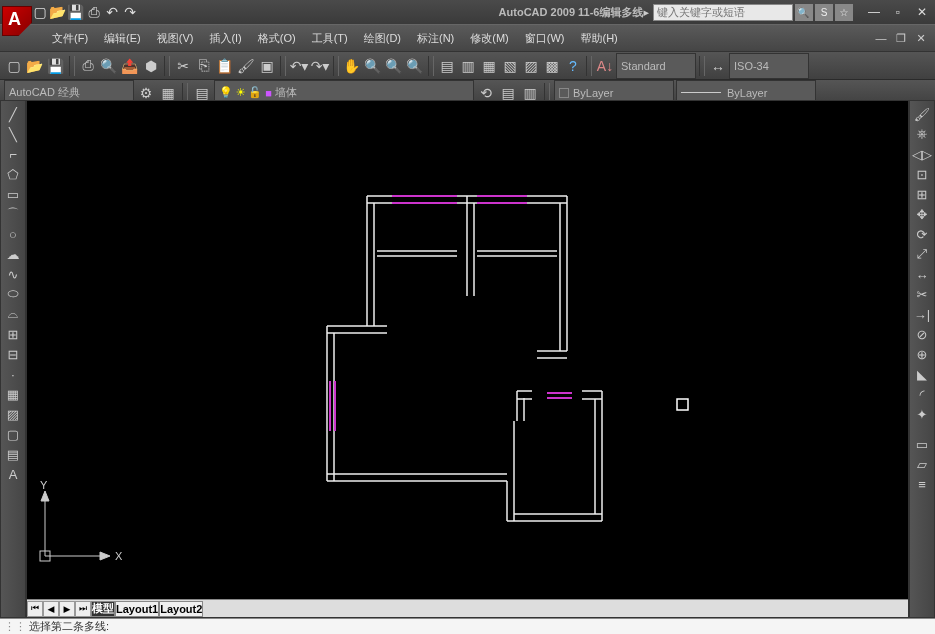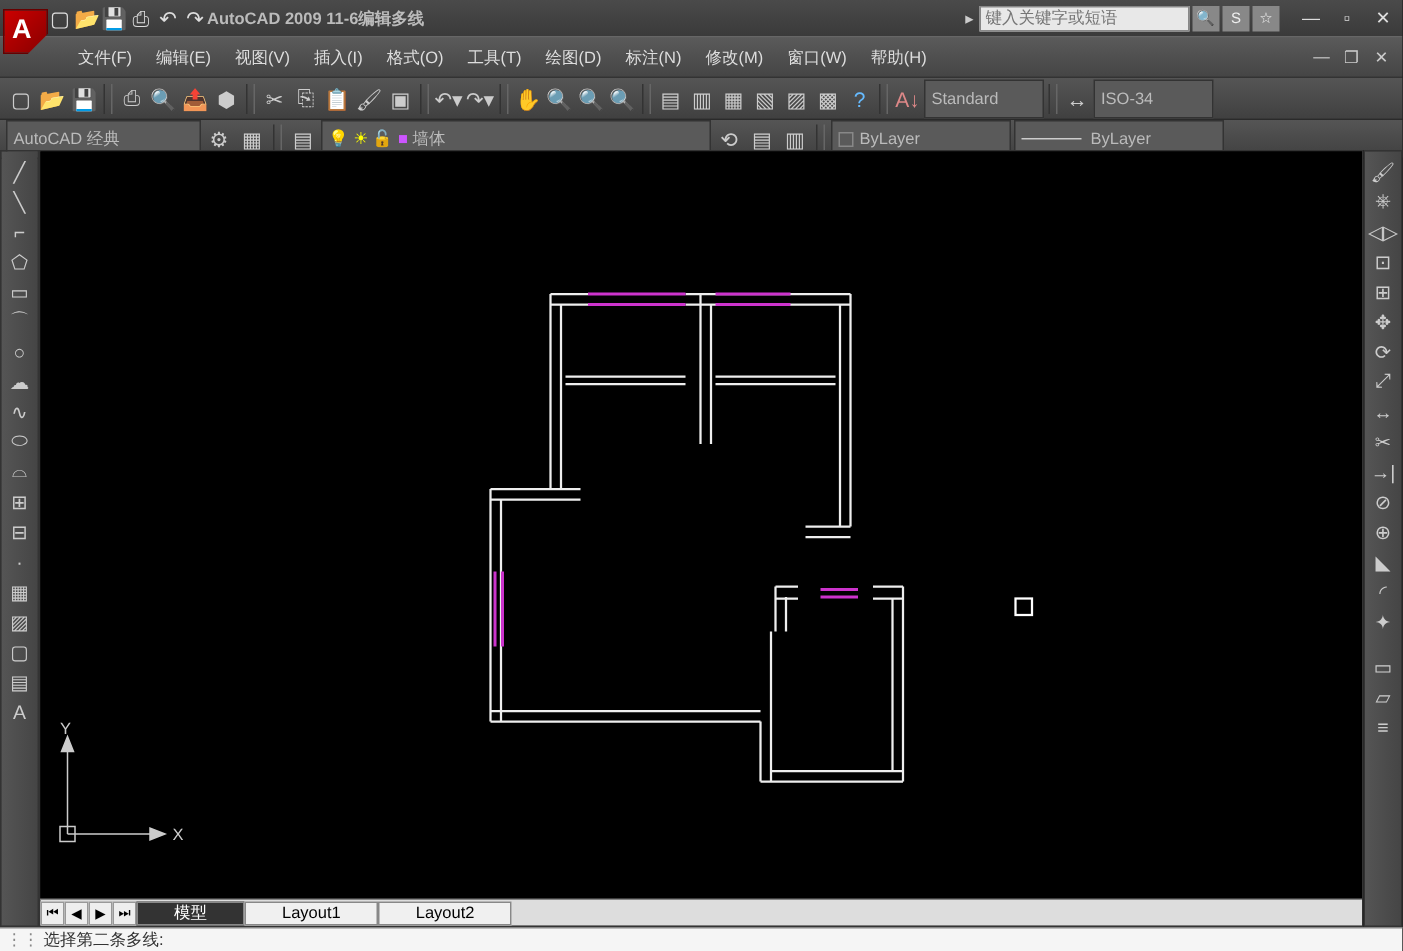--- a/index.html
+++ b/index.html
@@ -1,20 +1,20 @@
 <!DOCTYPE html>
 <html><head>
 <meta charset="utf-8">
 <style>
 * { margin:0; padding:0; box-sizing:border-box; font-family:"Microsoft YaHei",Arial,sans-serif; font-size:11px; }
 body { width:935px; height:634px; background:#4a4a4a; overflow:hidden; position:relative; }
 .titlebar { height:24px; background:linear-gradient(#4a4a4a,#3a3a3a); display:flex; align-items:center; color:#ccc; padding:0 4px; }
 .titlebar .qat { display:flex; gap:2px; margin-left:28px; }
 .titlebar .qat span { width:16px; height:16px; display:inline-flex; align-items:center; justify-content:center; color:#ddd; cursor:pointer; }
-.titlebar .title { flex:1; text-align:left; color:#bbb; font-weight:bold; }
+.titlebar .title { flex:1; text-align:right; color:#bbb; font-weight:bold; }
 .titlebar .search { display:flex; align-items:center; gap:2px; }
 .titlebar .search input { width:140px; height:17px; background:#e8e8e8; border:1px solid #888; padding:0 3px; font-size:11px; }
 .titlebar .search .sbtn { width:18px; height:17px; background:#888; display:inline-flex; align-items:center; justify-content:center; color:#eee; font-size:10px; }
 .titlebar .winbtns { display:flex; gap:6px; margin-left:12px; color:#ddd; }
 .titlebar .winbtns span { width:18px; text-align:center; cursor:pointer; font-size:12px; }
 .applogo { position:absolute; top:6px; left:2px; width:30px; height:30px; background:linear-gradient(135deg,#c00,#800); clip-path:polygon(0 0,100% 0,100% 55%,55% 100%,0 100%); border:1px solid #600; z-index:10; }
 .applogo::before{content:"A"; color:#fff; font-size:18px; font-weight:bold; position:absolute; left:5px; top:2px;}
 .menubar { height:28px; background:linear-gradient(#5a5a5a,#454545); display:flex; align-items:center; padding-left:44px; color:#ddd; border-top:1px solid #666; border-bottom:1px solid #333; }
 .menubar .mitem { padding:0 8px; height:100%; display:flex; align-items:center; cursor:pointer; }
 .menubar .winbtns2 { margin-left:auto; display:flex; gap:4px; padding-right:6px; color:#ccc; }
@@ -25,21 +25,21 @@
 .tdrop { height:20px; background:#5a5a5a; border:1px solid #333; color:#bbb; display:inline-flex; align-items:center; padding:12px 4px; min-width:80px; font-size:11px; }
 .toolbar2 { height:26px; background:linear-gradient(#555,#404040); display:flex; align-items:center; padding:0 4px; border-bottom:1px solid #2a2a2a; gap:2px; }
 .workarea { position:absolute; top:100px; left:0; right:0; bottom:16px; display:flex; }
 .ltoolbar, .rtoolbar { width:26px; background:linear-gradient(90deg,#555,#454545); display:flex; flex-direction:column; align-items:center; padding:4px 0; gap:2px; border:1px solid #333; }
 .ltoolbar .tbtn, .rtoolbar .tbtn { width:20px; height:18px; font-size:13px; }
 .canvas-wrap { flex:1; display:flex; flex-direction:column; background:#000; border:1px solid #333; position:relative; }
 .canvas { flex:1; background:#000; position:relative; overflow:hidden; }
 .canvas svg { position:absolute; top:0; left:0; }
 .tabsrow { height:18px; background:#ddd; display:flex; align-items:center; border-top:1px solid #888; }
 .tabsrow .tnav { width:16px; height:16px; background:#eee; border:1px solid #999; display:inline-flex; align-items:center; justify-content:center; font-size:9px; cursor:pointer; }
-.tabsrow .tab { padding:0 24px; height:16px; display:inline-flex; align-items:center; border:1px solid #888; background:#f0f0f0; font-size:11px; cursor:pointer; }
+.tabsrow .tab { padding:0 0; height:16px; display:inline-flex; align-items:center; border:1px solid #888; background:#f0f0f0; font-size:11px; cursor:pointer;font-weight:bold; }
 .tabsrow .tab.active { background:#333; color:#fff; }
 .cmdline { position:absolute; bottom:0; left:0; right:0; height:16px; background:#f5f5f5; border-top:1px solid #888; display:flex; align-items:center; padding:0 4px; font-size:11px; color:#333; }
 </style>
 </head>
 <body>
 
 <div class="applogo"></div>
 
 <div class="titlebar">
   <div class="qat">

